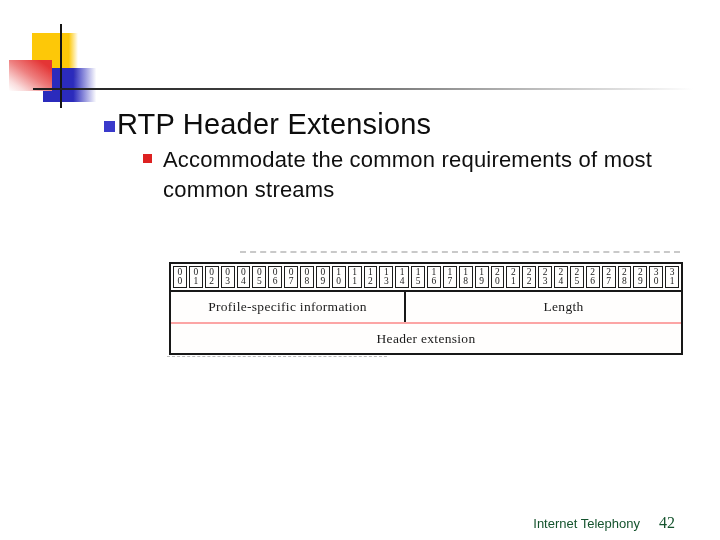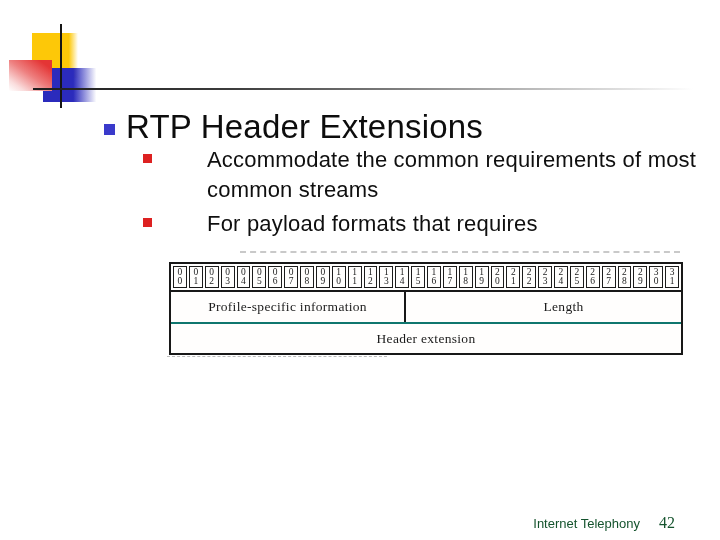--- a/index.html
+++ b/index.html
@@ -35,27 +35,27 @@
   }
   .logo-hline {
     position:absolute; left:33px; top:88px; width:660px; height:2px; z-index:4;
     background:linear-gradient(to right, #1e1e1e 0%, #3c3c3c 30%, #7d7d7d 55%, #b9b9b9 75%, #e6e6e6 92%, rgba(255,255,255,0) 100%);
   }
 
   
   .title-row { position:absolute; left:104px; top:108px; display:flex; align-items:center; z-index:5; }
   .title-bullet { width:11px; height:11px; background:var(--accent-blue); margin-top:4px; flex:none; }
   .page-title {
-    margin:0 0 0 11px; font-size:33px; font-weight:400; color:#0d0d0d; letter-spacing:0.2px;
+    margin:0 0 0 2px; font-size:29px; font-weight:400; color:#0d0d0d; letter-spacing:0.2px;
     white-space:nowrap;
   }
 
   
   .bullet-list { position:absolute; left:143px; top:145px; z-index:5; }
-  .bullet-item { display:flex; margin-bottom:4px;gap:44px; }
+  .bullet-item { display:flex; margin-bottom:4px; }
   .bullet-marker { width:9px; height:9px; background:var(--bullet-red); margin:9px 11px 0 0; flex:none; }
   .bullet-text { font-size:22px; line-height:30px; color:#0f0f0f; letter-spacing:0.2px; }
   .bullet-text span { display:block; }
 
   
   .scan-line-top {
     position:absolute; left:240px; top:251px; width:440px; height:0; z-index:5;
     border-top:2px dashed #c9c9c9;
   }
   .scan-line-bottom {
@@ -69,21 +69,21 @@
   }
   .bit-row {
     display:flex; gap:2px; padding:2px 2px 2px 2px; border-bottom:2px solid #181818;
     background:#fffefd;
   }
   .bit-cell {
     flex:1 1 0; border:1px solid #1b1b1b; text-align:center;
     font-size:9.5px; line-height:9px; padding:1px 0; background:#fffefd;
   }
   .bit-cell span { display:block; }
-  .field-row { display:flex; height:30px; border-bottom:2px solid #0f766e;gap:40px; }
+  .field-row { display:flex; height:30px; border-bottom:2px solid #fca5a5;gap:40px; }
   .field {
     display:flex; align-items:center; justify-content:center;
     font-size:13.5px; letter-spacing:0.3px;
   }
   .field-left  { width:50%; border-right:2px solid #181818; box-sizing:border-box; }
   .field-right { width:50%; }
   .ext-row {
     height:29px; display:flex; align-items:center; justify-content:center;
     font-size:13.5px; letter-spacing:0.3px;border-radius:6px;
   }
@@ -109,26 +109,20 @@
   <span class="title-bullet"></span>
   <h1 class="page-title">RTP Header Extensions</h1>
 </div>
 
 <div class="bullet-list" id="bullet-list">
     <div class="bullet-item">
       <span class="bullet-marker"></span>
       <div class="bullet-text">
         <span>Accommodate the common requirements of most</span>
         <span>common streams</span>
-      </div>
-    </div>
-    <div class="bullet-item">
-      <span class="bullet-marker"></span>
-      <div class="bullet-text">
-        <span>For payload formats that requires</span>
       </div>
     </div>
   </div>
 
 <div class="scan-line-top"></div>
 <div class="scan-line-bottom"></div>
 
 <div class="diagram">
   <div class="bit-row" id="bit-row">
       <div class="bit-cell">

